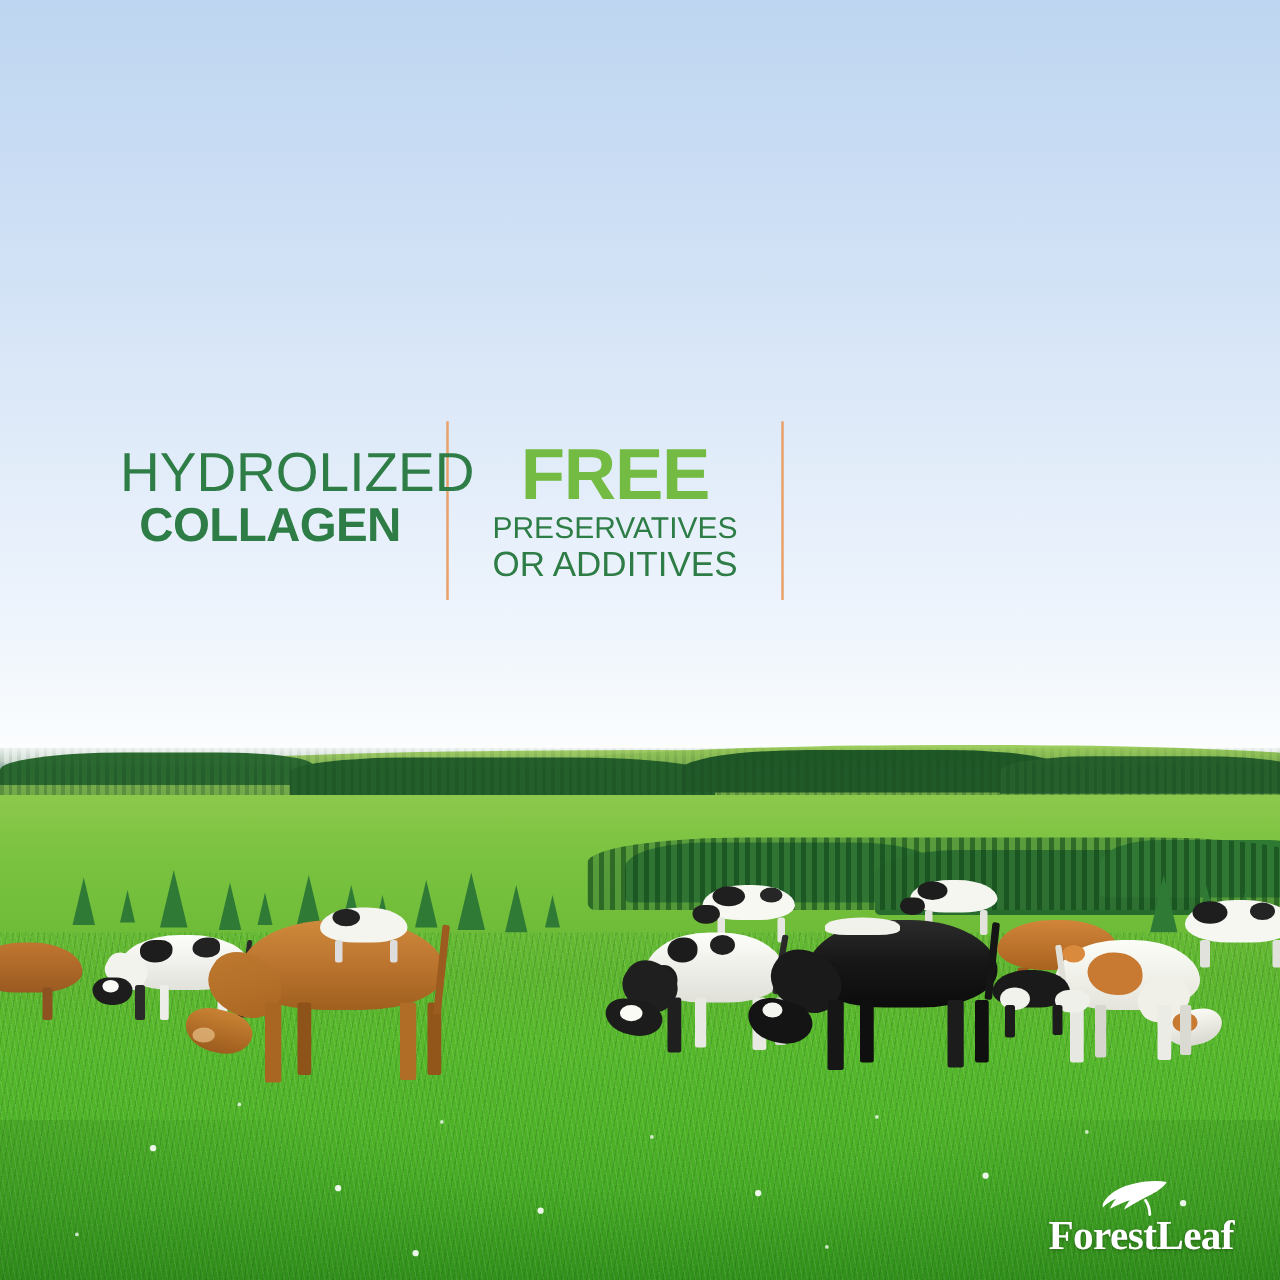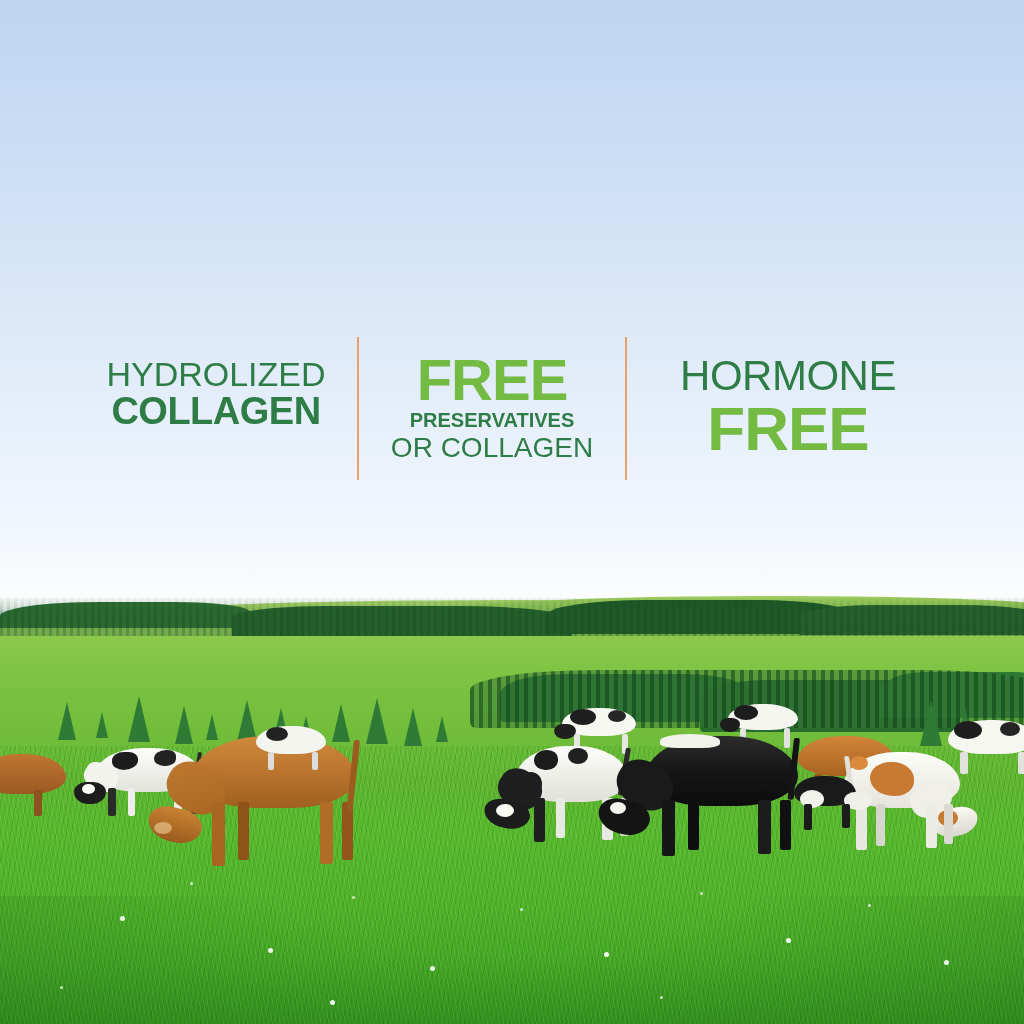--- a/index.html
+++ b/index.html
@@ -219,28 +219,28 @@
 
   .feat {
     position: absolute;
     text-align: center;
     font-family: "Liberation Sans", sans-serif;
   }
   .feat .l1, .feat .l2, .feat .l3 { display: block; white-space: nowrap; }
 
   
   .feat-1 { left: 96px; top: 20px; width: 240px; }
-  .feat-1 .l1 { font-size: 34px; font-weight: 400; color: #2e7d46; letter-spacing: 0px; line-height: 1.0; }
+  .feat-1 .l1 { font-size: 44px; font-weight: 400; color: #2e7d46; letter-spacing: 0px; line-height: 1.0; }
   .feat-1 .l2 { font-size: 44px; font-weight: 800; color: #74bb44; line-height: 1.06; letter-spacing: -0.5px; }
   .feat-1 .l3 { font-size: 38px; font-weight: 800; color: #2e7d46; line-height: 1.06; letter-spacing: -0.5px; }
 
   
   .feat-2 { left: 378px; top: 14px; width: 228px; }
   .feat-2 .l1 { font-size: 58px; font-weight: 800; color: #74bb44; line-height: 1.0; letter-spacing: -1px; }
-  .feat-2 .l2 { font-size: 20px; font-weight: 700; color: #2e7d46; line-height: 1.14; letter-spacing: 0px; }
+  .feat-2 .l2 { font-size: 24px; font-weight: 400; color: #2e7d46; line-height: 1.14; letter-spacing: 0px; }
   .feat-2 .l3 { font-size: 28px; font-weight: 400; color: #2e7d46; line-height: 1.14; letter-spacing: 0px; }
 
   
   .feat-3 { left: 648px; top: 18px; width: 280px; }
   .feat-3 .l1 { font-size: 42px; font-weight: 400; color: #2e7d46; line-height: 1.0; letter-spacing: -0.5px; }
   .feat-3 .l2 { font-size: 62px; font-weight: 800; color: #74bb44; line-height: 1.02; letter-spacing: -1px; }
 
   
   .logo {
     position: absolute;
@@ -451,24 +451,27 @@
     <div class="divider d2"></div>
 
     <div class="feat feat-1">
       <span class="l1">HYDROLIZED</span>
       <span class="l3">COLLAGEN</span>
     </div>
 
     <div class="feat feat-2">
       <span class="l1">FREE</span>
       <span class="l2">PRESERVATIVES</span>
-      <span class="l3">OR COLLAGEN</span>
-    </div>
-
-    <div class="feat feat-3">
-      <span class="l1">HORMONE</span>
-      <span class="l2">FREE</span>
-    </div>
+      <span class="l3">OR ADDITIVES</span>
+    </div>
+
 
   </div>
 
+  <div class="logo">
+    <svg class="mark" viewBox="0 0 120 60">
+      <path d="M96 8 C72 4 34 10 16 26 C8 33 4 40 6 44 C9 40 16 35 24 32 C20 37 17 42 16 46 C24 42 34 37 44 34 C40 39 37 43 36 47 C46 41 58 34 70 28 C82 22 92 15 96 8 Z" fill="#ffffff"></path>
+      <path d="M66 34 C70 40 72 47 72 54" stroke="#ffffff" stroke-width="4" fill="none" stroke-linecap="round"></path>
+    </svg>
+    <span class="wordmark">ForestLeaf</span>
+  </div>
 
 </div>
 
 </body></html>

